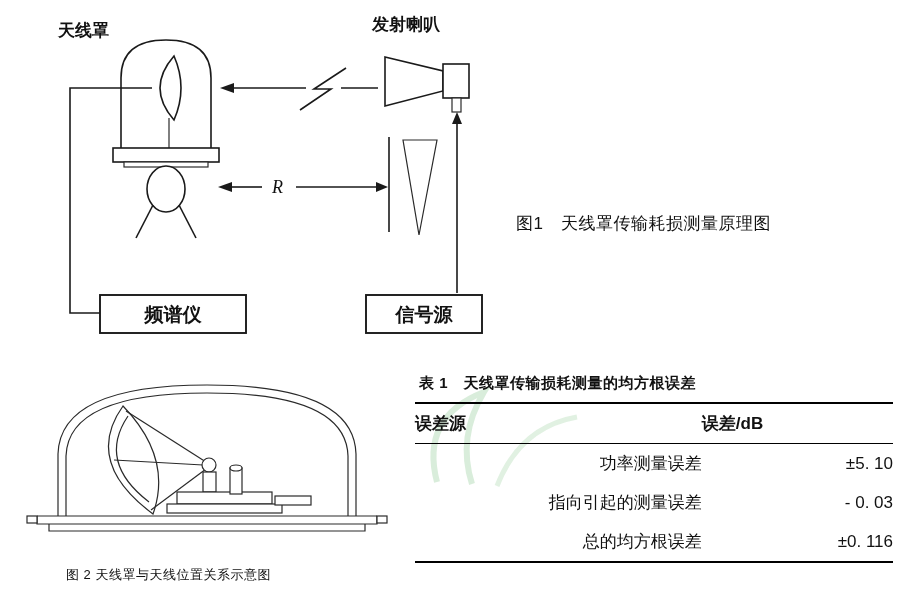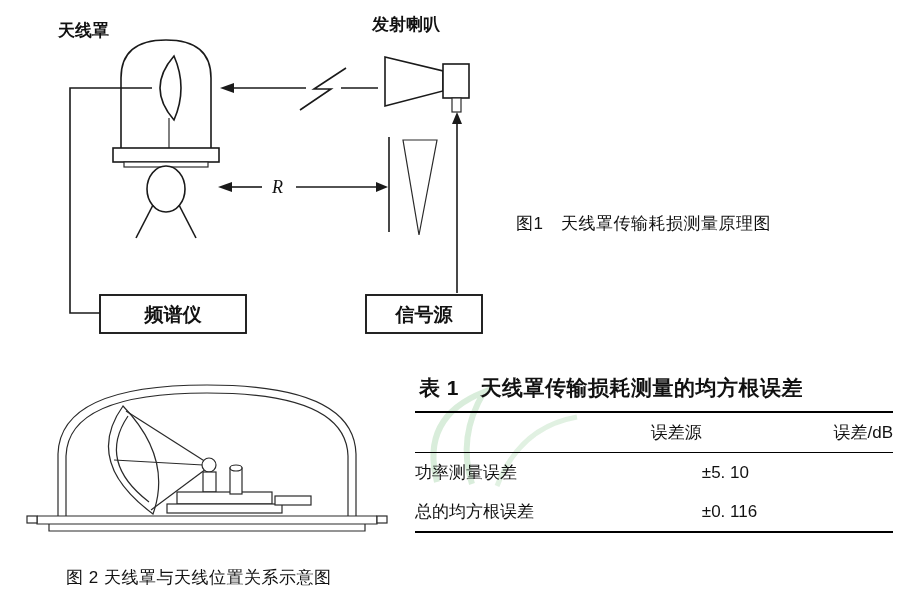--- a/index.html
+++ b/index.html
@@ -23,34 +23,34 @@
   .stroke-thin{stroke:#2a2a2a;stroke-width:1.2;fill:none;}
   .whitefill{stroke:#1a1a1a;stroke-width:1.6;fill:#ffffff;}
   .whitefill-thin{stroke:#2a2a2a;stroke-width:1.2;fill:#ffffff;}
   .arrow{fill:#1a1a1a;stroke:none;}
   .fig1-caption{
     position:absolute;left:516px;top:172px;width:380px;
     font-size:17px;font-weight:400;letter-spacing:0.5px;margin-top:40px;
   }
   .fig2-caption{
     position:absolute;left:66px;top:566px;width:320px;
-    font-size:17px;font-weight:400;letter-spacing:0.5px;
+    font-size:13px;font-weight:400;letter-spacing:0.5px;
   }
   .tablewrap{position:absolute;left:415px;top:374px;width:478px;}
-  .table-title{font-size:21px;font-weight:700;margin:0 0 9px 4px;letter-spacing:0.5px;}
+  .table-title{font-size:15px;font-weight:700;margin:0 0 9px 4px;letter-spacing:0.5px;}
   table.errtbl{
     width:100%;border-collapse:collapse;
     border-top:2.5px solid #000;border-bottom:2.5px solid #000;
     font-size:17px;background:transparent;
   }
   table.errtbl th{
-    font-weight:400;border-bottom:1.5px solid #000;
-    padding:8px 0;text-align:right;margin-top:17px;
+    font-weight:700;border-bottom:1.5px solid #000;
+    padding:8px 0;text-align:left;margin-top:17px;
   }
-  table.errtbl td{padding:8px 0;text-align:left;}
+  table.errtbl td{padding:8px 0;text-align:right;}
 </style>
 </head>
 <body>
 
 <div class="page">
 
   <svg class="fig1" width="520" height="345" viewBox="0 0 520 345">
 
     <text x="58" y="36" class="lbl">天线罩</text>
     <text x="372" y="30" class="lbl">发射喇叭</text>
@@ -142,20 +142,24 @@
           <th>误差源</th>
           <th>误差/dB</th>
         </tr>
       </thead>
       <tbody>
         <tr>
           <td>功率测量误差</td>
           <td>±5. 10</td>
         </tr>
         <tr>
+          <td>指向引起的测量误差</td>
+          <td>- 0. 03</td>
+        </tr>
+        <tr>
           <td>总的均方根误差</td>
           <td>±0. 116</td>
         </tr>
       </tbody>
     </table>
   </div>
 
 </div>
 
 </body></html>

